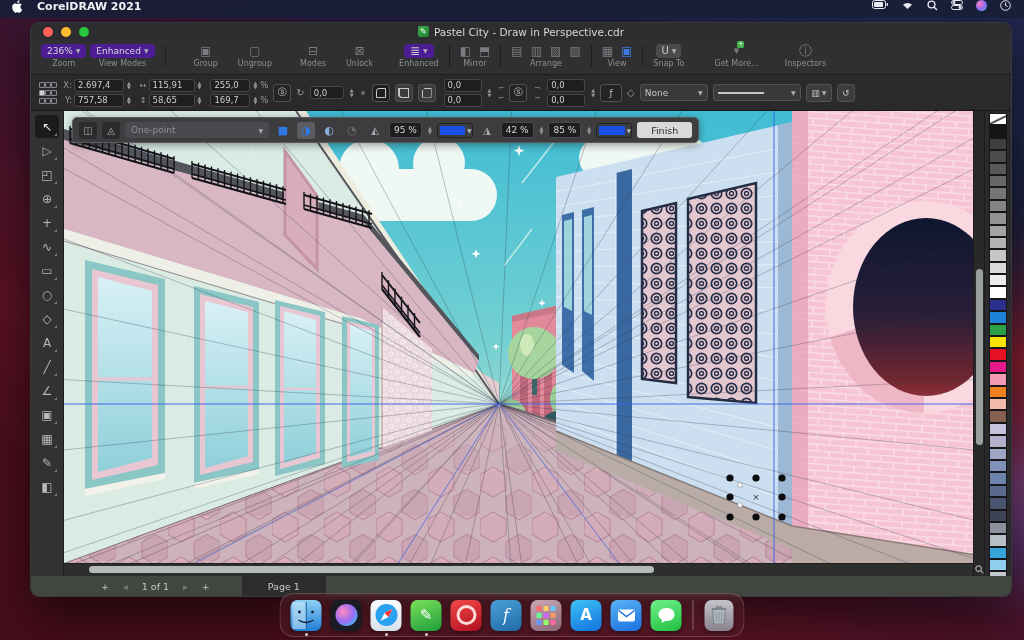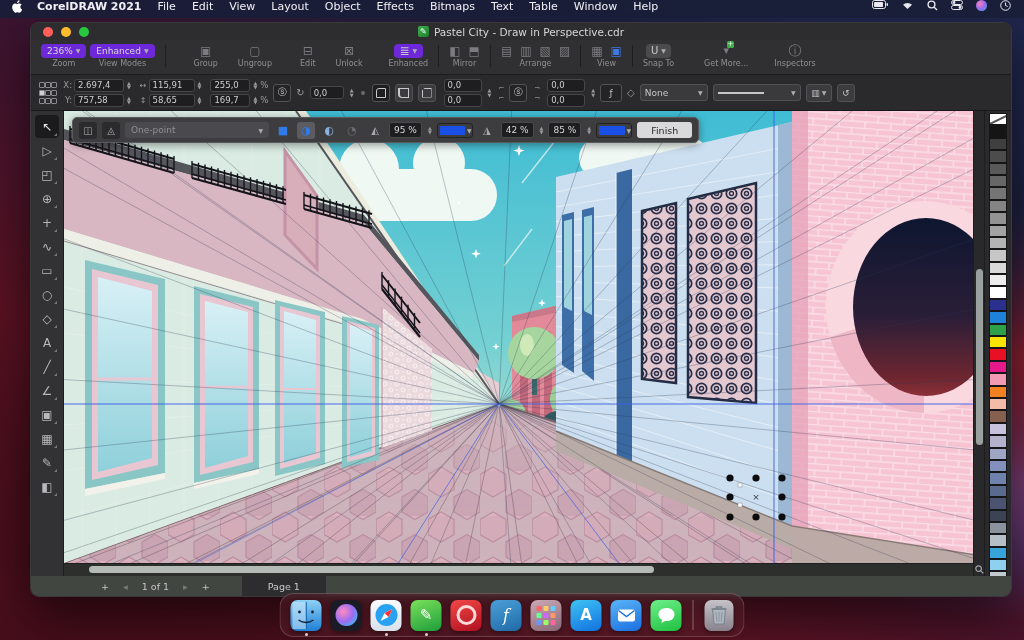--- a/index.html
+++ b/index.html
@@ -30,21 +30,21 @@
   .titletext{position:absolute;left:0;right:0;text-align:center;font-size:10.5px;color:#d6d6d8;
     display:flex;align-items:center;justify-content:center;gap:5px;}
   .doc-ico{width:11px;height:11px;border-radius:2px;background:linear-gradient(135deg,#3fae4a,#1d7f32);
     display:inline-flex;align-items:center;justify-content:center;color:#fff;font-size:8px;}
   
   .toolbar{height:31px;background:#303032;border-bottom:1px solid #1c1c1e;display:flex;
     align-items:flex-start;padding:3px 10px 0 10px;gap:4px;flex:0 0 auto;}
   .tgroup{display:flex;flex-direction:column;align-items:center;gap:1px;}
   .trow{display:flex;align-items:center;gap:8px;height:15px;}
   .tlabel{font-size:8px;color:#8f8f92;white-space:nowrap;}
-  .pill{background:#6d28d9;border-radius:4px;height:14px;display:flex;align-items:center;
+  .pill{background:#4c1d95;border-radius:4px;height:14px;display:flex;align-items:center;
     padding:0 6px;font-size:9px;color:#d8d8da;gap:3px;justify-content:space-between;}
   .caret{font-size:6px;color:#b0b0b2;}
   .tico{color:#7c7c80;font-size:12px;line-height:12px;}
   .tsep{width:1px;height:22px;background:#1e1e20;margin:2px 6px 0 6px;}
   .snapbtn{background:#4b4b4e;border-radius:4px;height:14px;padding:0 5px;display:flex;
     align-items:center;gap:3px;color:#c8c8ca;font-size:10px;}
   .getmore{position:relative;color:#7c7c80;font-size:11px;}
   .getmore .plus{position:absolute;right:-5px;top:-3px;background:#3fae4a;color:#fff;font-size:7px;
     width:7px;height:7px;line-height:7px;text-align:center;border-radius:1.5px;}
   
@@ -132,21 +132,20 @@
 
 <div class="wallpaper"></div>
 
 <div class="menubar">
   <span class="apple">
     <svg width="11" height="13" viewBox="0 0 11 13">
         <path fill="#fff" d="M8.4 6.9c0-1.5 1.2-2.2 1.3-2.3-.7-1-1.8-1.2-2.2-1.2-.9-.1-1.8.5-2.3.5-.5 0-1.2-.5-2-.5-1 0-2 .6-2.5 1.5-1.1 1.9-.3 4.7.8 6.2.5.8 1.1 1.6 1.9 1.6.8 0 1.1-.5 2-.5s1.2.5 2 .5 1.4-.8 1.9-1.5c.6-.9.8-1.7.8-1.8-.1 0-1.7-.7-1.7-2.5zM6.9 2.2c.4-.5.7-1.2.6-1.9-.6 0-1.3.4-1.8.9-.4.4-.7 1.1-.6 1.8.7.1 1.4-.3 1.8-.8z"></path>
       </svg>
   </span>
   <span class="app">CorelDRAW 2021</span>
-  <span id="menu-items"><span class="mitem">File</span><span class="mitem">Edit</span><span class="mitem">View</span><span class="mitem">Layout</span><span class="mitem">Object</span><span class="mitem">Effects</span><span class="mitem">Bitmaps</span><span class="mitem">Text</span><span class="mitem">Table</span><span class="mitem">Window</span><span class="mitem">Help</span></span>
   <span class="spacer"></span>
   <span class="mb-ico">
     <svg width="16" height="9" viewBox="0 0 16 9">
         <rect x="0.5" y="0.5" width="13" height="8" rx="2" fill="none" stroke="#e8e8ee"></rect>
         <rect x="2" y="2" width="9" height="5" rx="1" fill="#e8e8ee"></rect>
         <rect x="14.5" y="3" width="1.5" height="3" rx="0.7" fill="#e8e8ee"></rect>
       </svg>
   </span>
   <span class="mb-ico">
     <svg width="13" height="10" viewBox="0 0 13 10">
@@ -221,21 +220,21 @@
     <div class="tgroup" style="margin-left:16px">
       <div class="trow">
           <span class="tico">▢</span>
         </div>
       <span class="tlabel">Ungroup</span>
     </div>
     <div class="tgroup" style="margin-left:24px">
       <div class="trow">
           <span class="tico">⊟</span>
         </div>
-      <span class="tlabel">Edit</span>
+      <span class="tlabel">Modes</span>
     </div>
     <div class="tgroup" style="margin-left:16px">
       <div class="trow">
           <span class="tico">⊠</span>
         </div>
       <span class="tlabel">Unlock</span>
     </div>
     <div class="tgroup" style="margin-left:22px">
       <div class="trow">
           <span class="pill">

